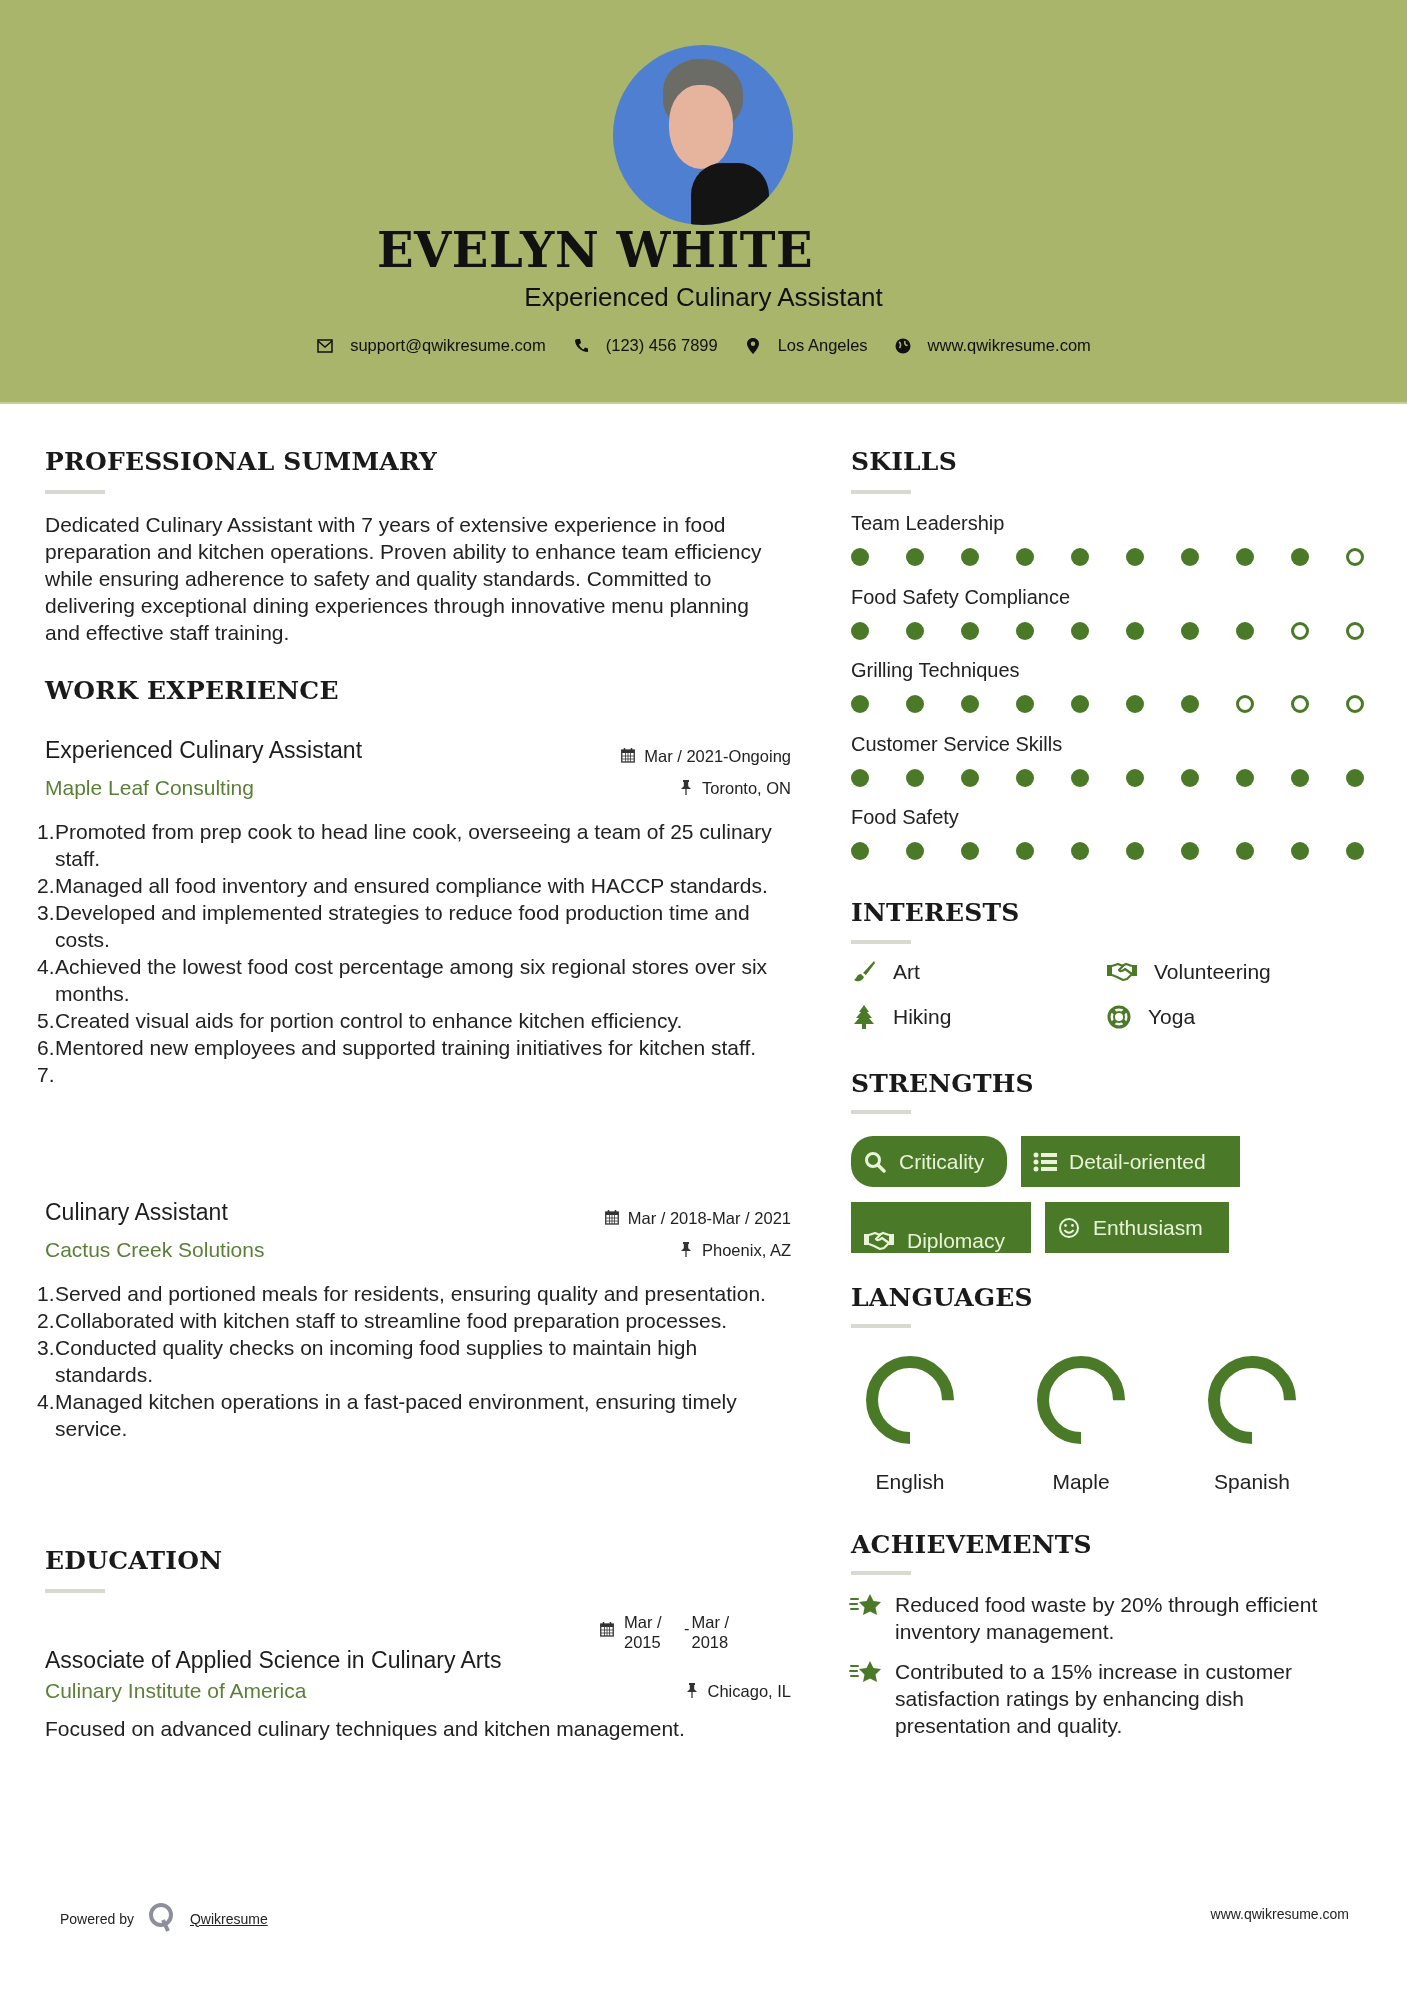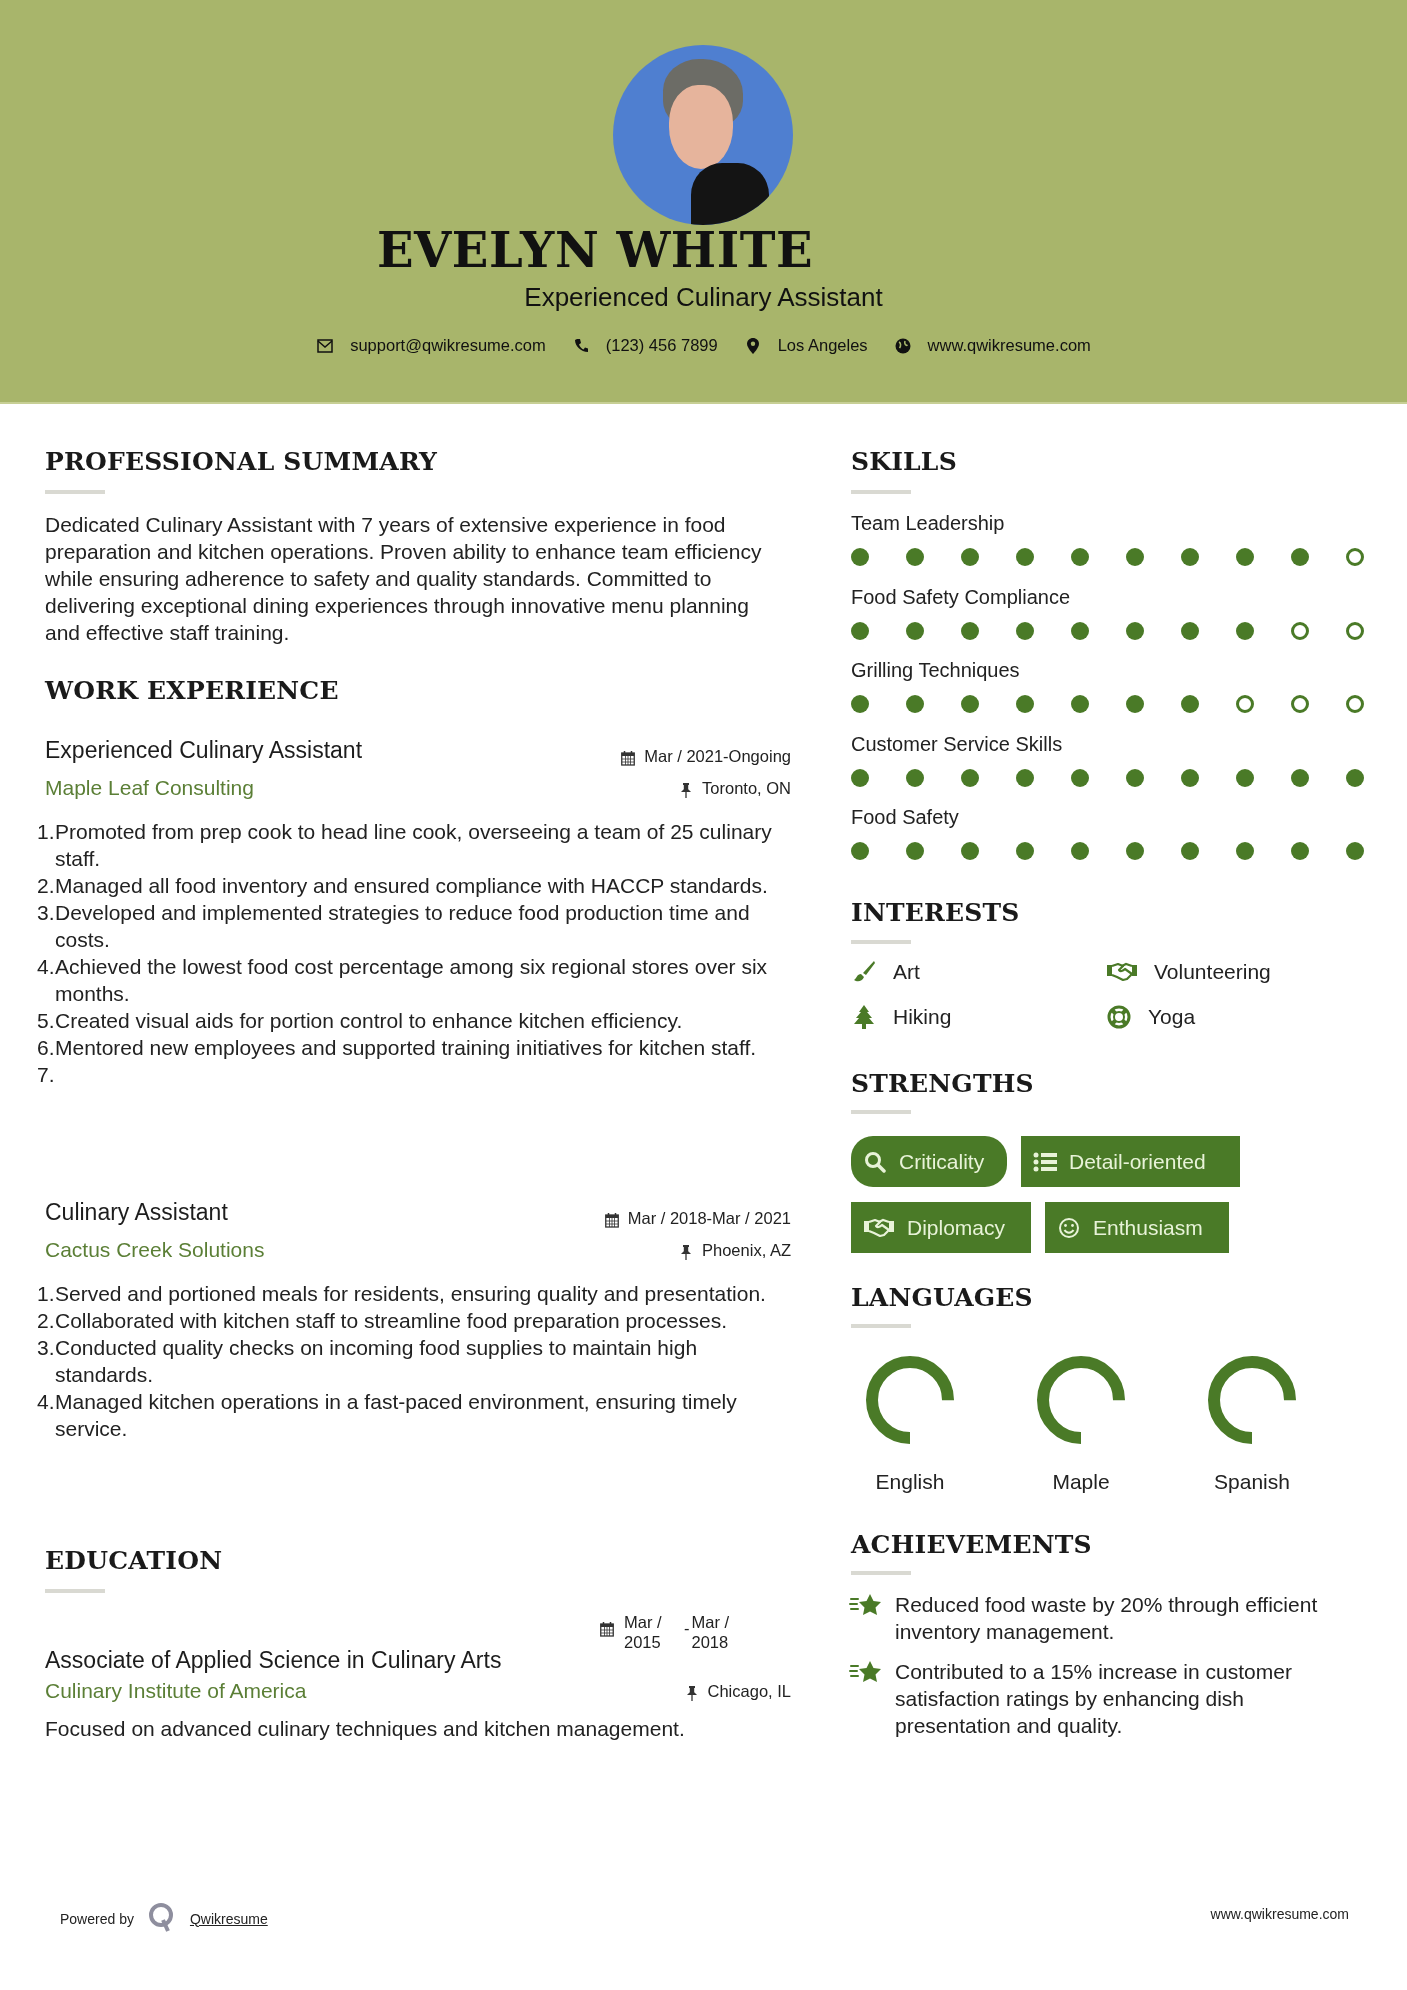--- a/index.html
+++ b/index.html
@@ -18,21 +18,21 @@
   .contact { display: flex; align-items: center; margin: 0 13px; }
   .contact .ic { display: inline-flex; width: 18px; height: 18px; margin-right: 16px; align-items: center; justify-content: center; }
 
   .section-title { position: absolute; font-family: "DejaVu Serif", "Liberation Serif", serif; font-weight: bold; font-size: 25px; color: #1a1a1a; letter-spacing: 0.2px; }
   .rule { position: absolute; width: 60px; height: 4px; background: #d9d9d2; }
 
   .para { position: absolute; font-size: 21px; line-height: 27px; color: #222; }
 
   .job-title { position: absolute; font-size: 23px; color: #1d1d1d; }
   .company { position: absolute; font-size: 21px; color: #5b7f36; }
-  .meta { position: absolute; font-size: 16.5px; color: #222; text-align: right; display: flex; align-items: flex-end; justify-content: flex-end; }
+  .meta { position: absolute; font-size: 16.5px; color: #222; text-align: right; display: flex; align-items: flex-start; justify-content: flex-end; }
   .meta .ic { display: inline-flex; width: 16px; height: 16px; margin-right: 8px; align-items: center; justify-content: center; }
 
   ol.bullets { position: absolute; font-size: 21px; line-height: 27px; color: #222; list-style: none; }
   ol.bullets li { position: relative; padding-left: 18px; }
   ol.bullets li .num { position: absolute; left: 0px; top: 0; }
 
   .skill-label { position: absolute; font-size: 20px; color: #222; }
   .dots { position: absolute; display: flex; }
   .dot { width: 18px; height: 18px; border-radius: 50%; margin-right: 37px; background: #4a7a27; }
   .dot.empty { background: #ffffff; border: 3px solid #4a7a27; }
@@ -340,21 +340,21 @@
         <circle cx="3" cy="3" r="2.5" fill="#e8f3d8"></circle>
         <circle cx="3" cy="10" r="2.5" fill="#e8f3d8"></circle>
         <circle cx="3" cy="17" r="2.5" fill="#e8f3d8"></circle>
         <rect x="8" y="1" width="16" height="4" fill="#e8f3d8"></rect>
         <rect x="8" y="8" width="16" height="4" fill="#e8f3d8"></rect>
         <rect x="8" y="15" width="16" height="4" fill="#e8f3d8"></rect>
       </svg>
   </span>
   <span>Detail-oriented</span>
 </div>
-<div class="chip" style="left:851px; top:1202px; width:180px;">
+<div class="chip" style="left:851px; top:1202px; width:180px;align-items:flex-end;">
   <span class="ic" style="width:32px;">
     <svg width="32" height="22" viewBox="0 0 32 22">
         <path d="M1 4 L6 4 L6 15 L1 15 Z M26 4 L31 4 L31 15 L26 15 Z" fill="#e8f3d8"></path>
         <path d="M6 5 L12 3 L17 5 L13 9 C14 11 17 10 19 8 L26 13 L21 18 L17 19 L11 16 L6 14" fill="none" stroke="#e8f3d8" stroke-width="2.2" stroke-linejoin="round"></path>
         <path d="M26 5 L20 3 L16 5" fill="none" stroke="#e8f3d8" stroke-width="2.2"></path>
       </svg>
   </span>
   <span>Diplomacy</span>
 </div>
 <div class="chip" style="left:1045px; top:1202px; width:184px;">

